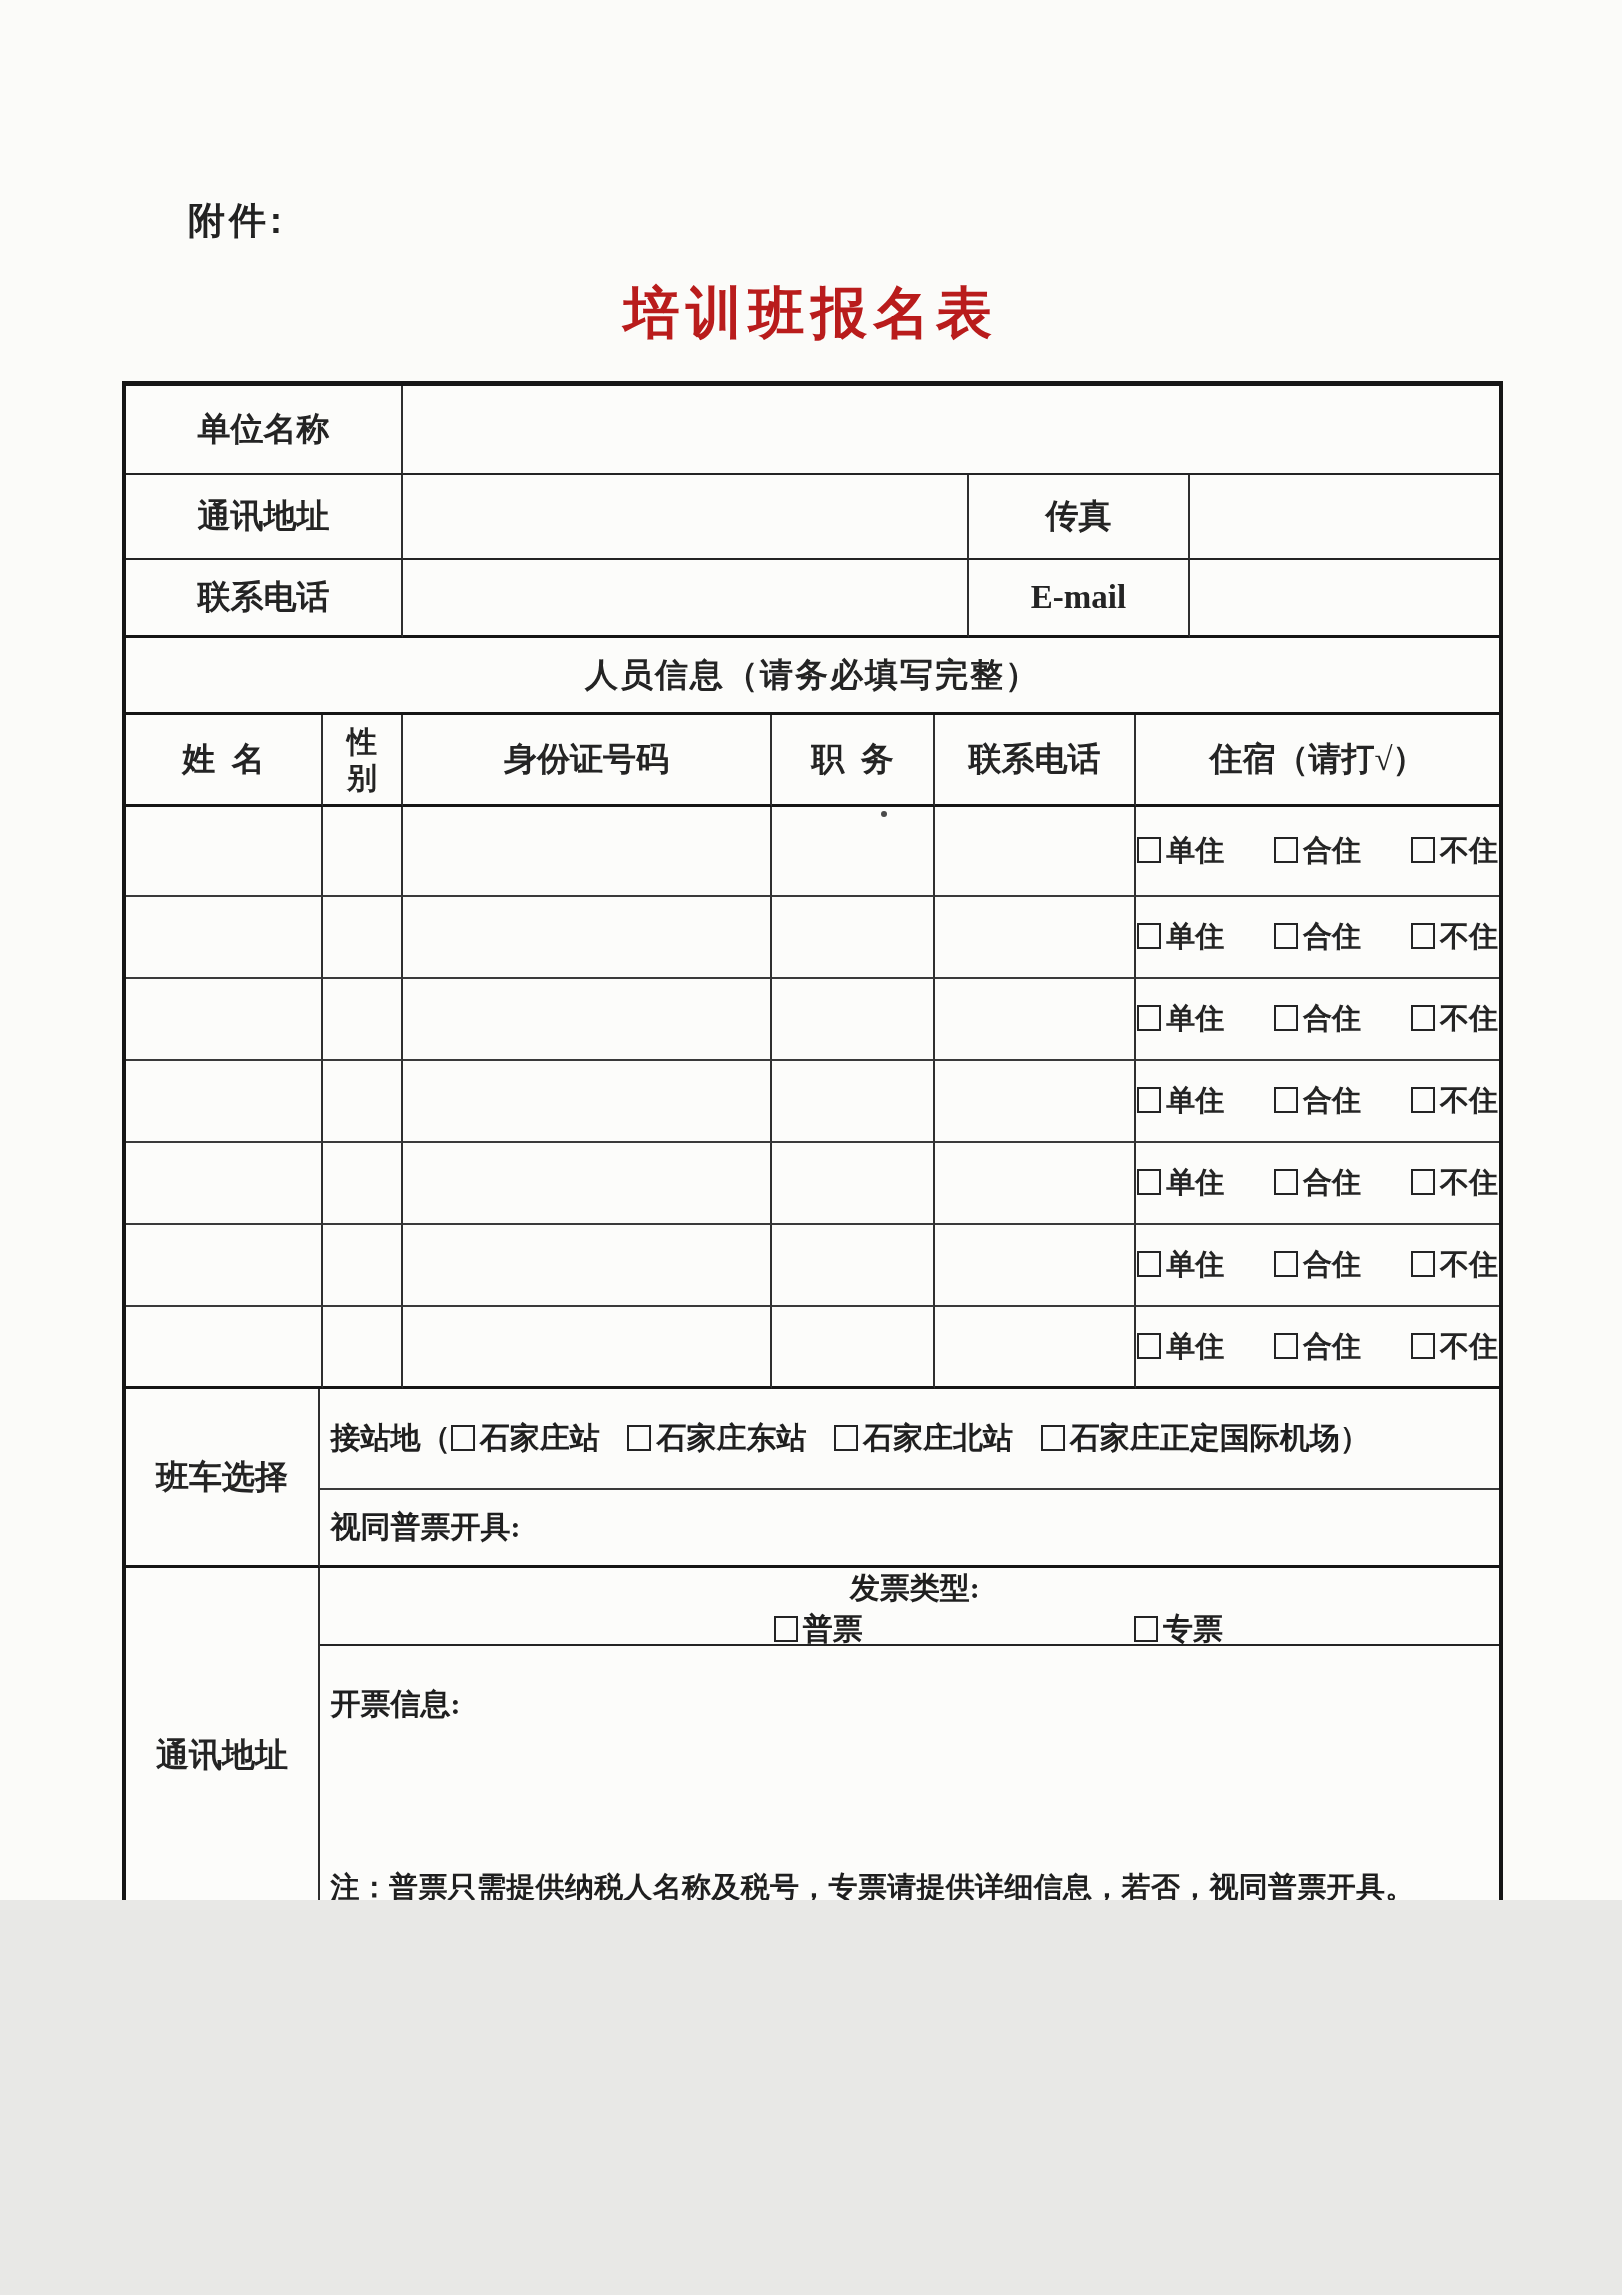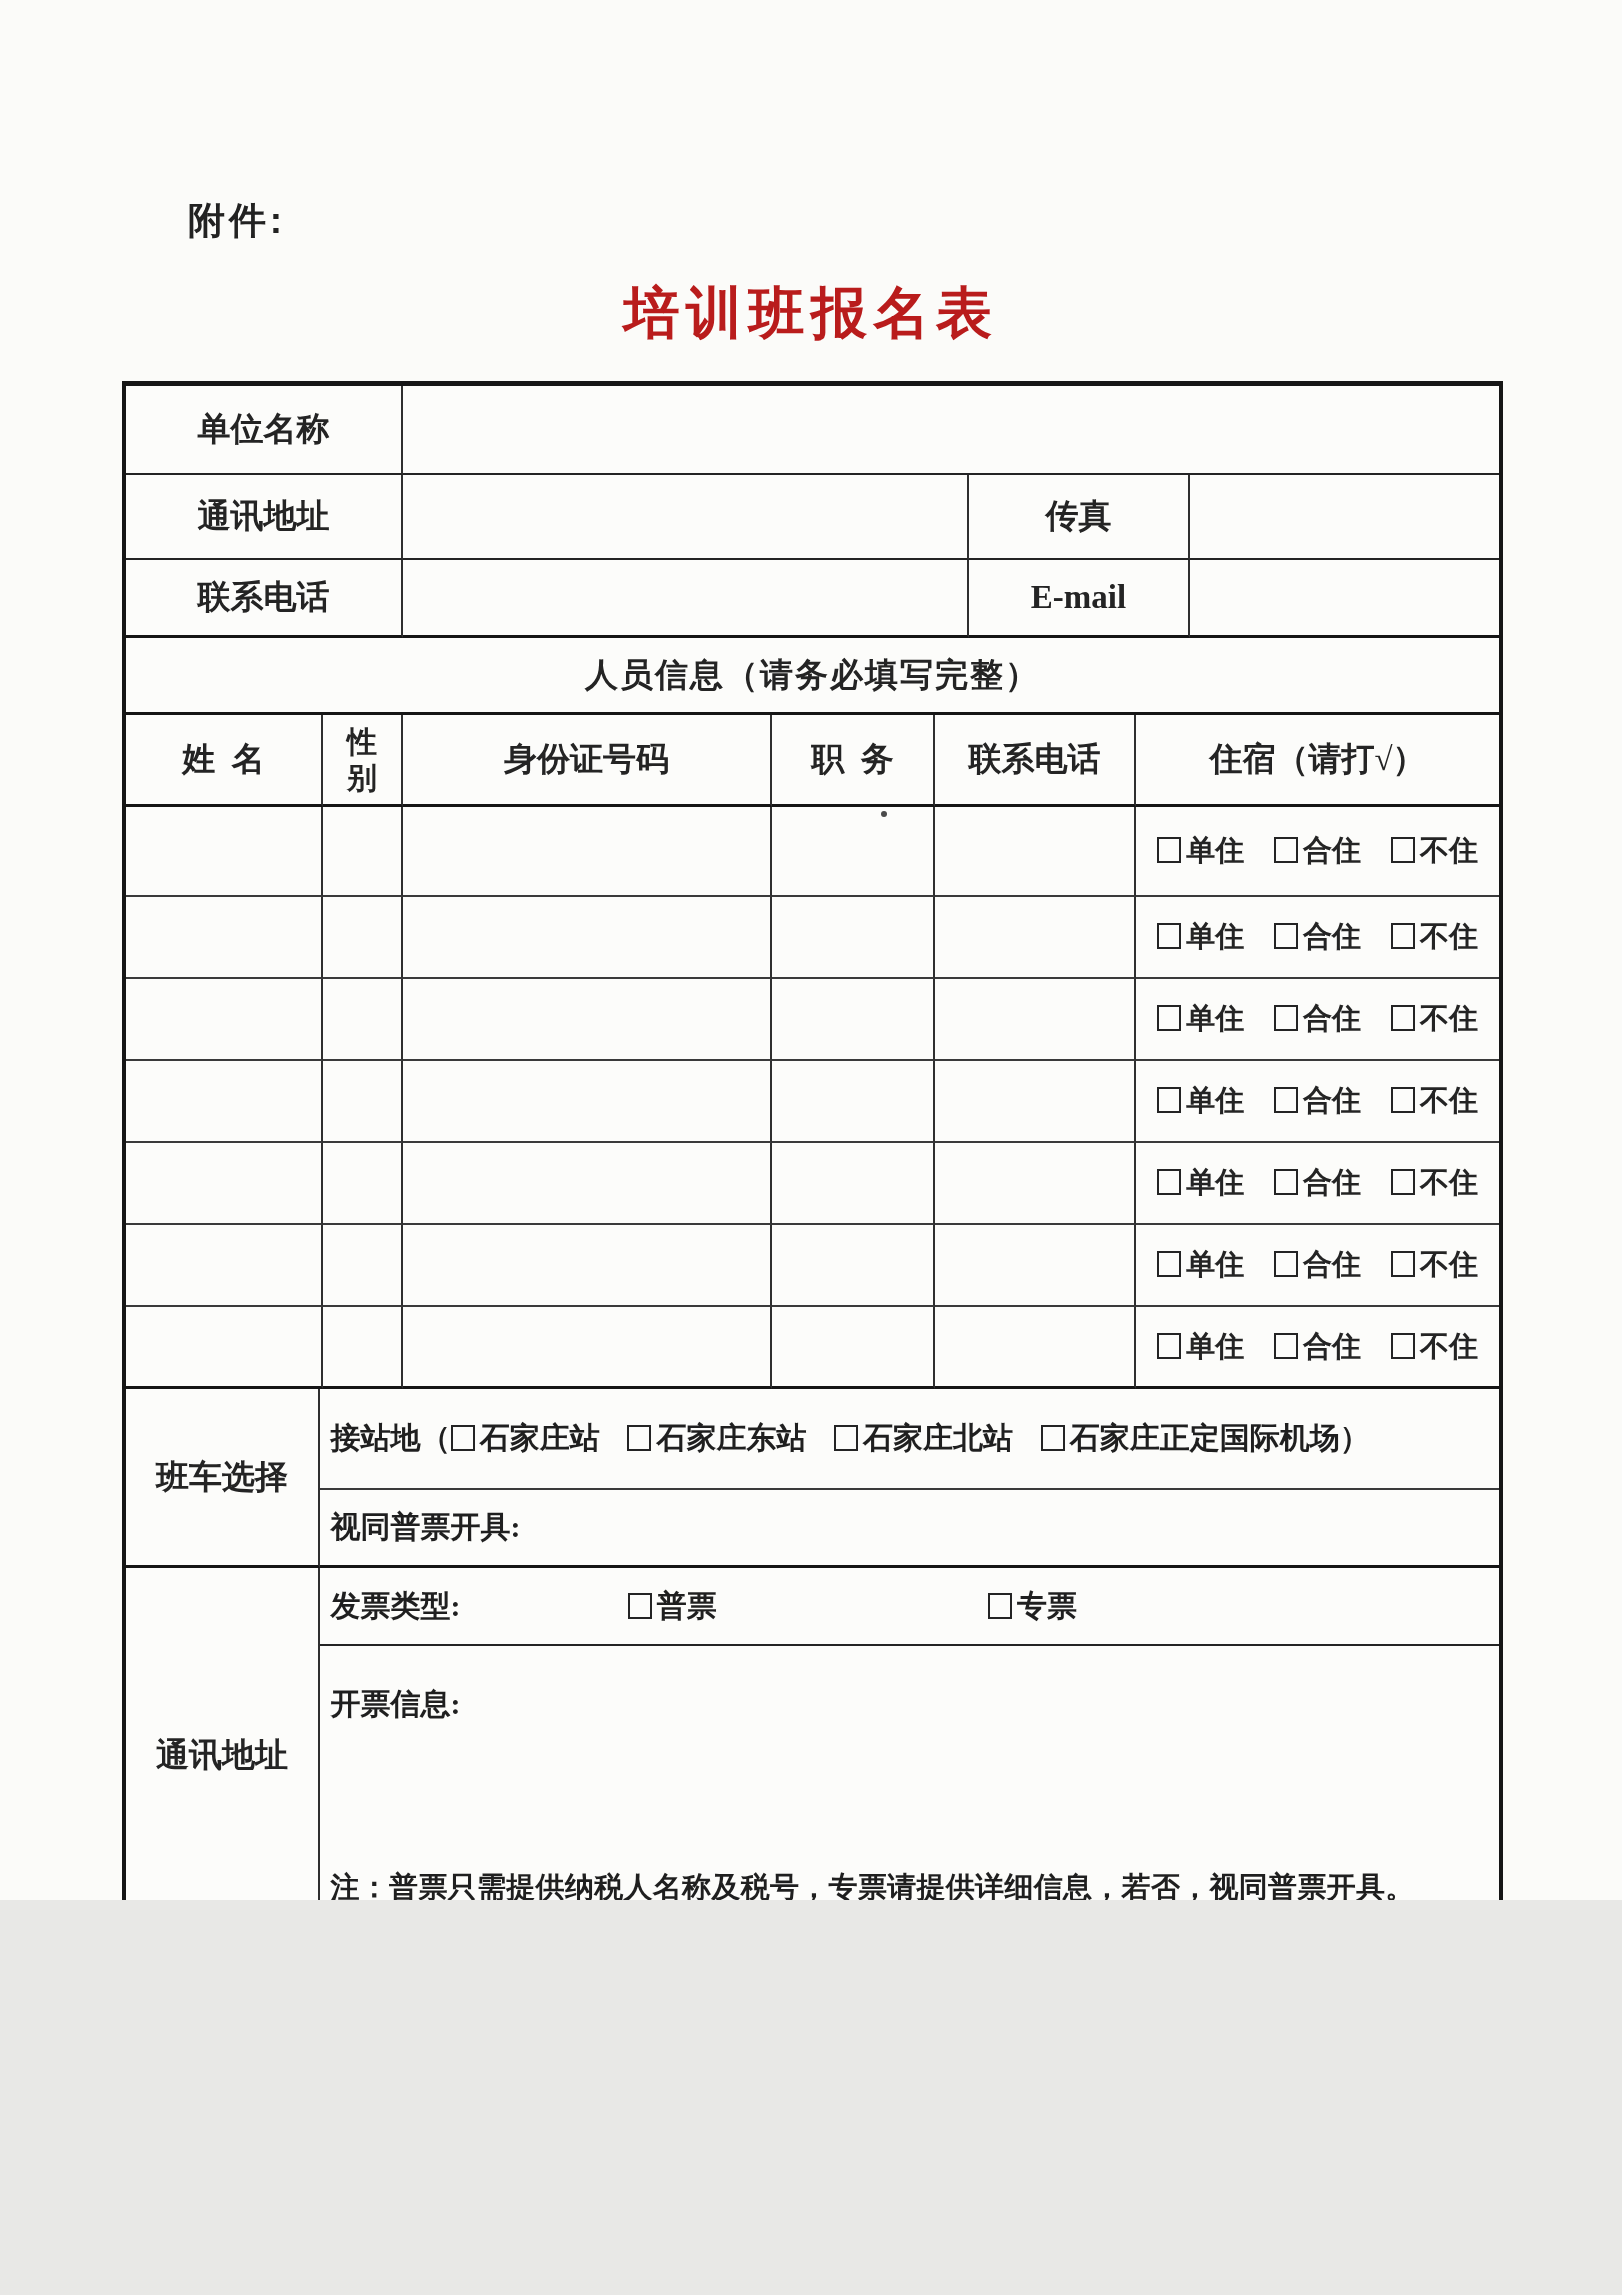--- a/index.html
+++ b/index.html
@@ -58,21 +58,21 @@
   }
   .gender{
     justify-content:center;text-align:center;
     font-size:30px;line-height:1.18;word-break:break-all;white-space:normal;
     padding:0 23.5px;
   }
   .person-row{height:82px;}
   .person-row.first{height:90px;}
   .lodging{
     display:flex;align-items:center;justify-content:space-between;
-    padding:0 21px;font-size:29px;font-weight:600;
+    padding:0 1px;font-size:29px;font-weight:600;
   }
   .cb{
     display:inline-block;width:24px;height:26px;
     border:2px solid #242424;box-sizing:border-box;
     margin-right:5.2px;vertical-align:-3.3px;background:transparent;
   }
   .opt{white-space:nowrap;}
   .content-cell{padding-left:10.5px;}
   .pickup{font-size:27.5px;}
   .pickup .opt{margin-right:27.5px;}
@@ -199,21 +199,21 @@
         </div>
         <div class="subrow content-cell bb5" style="height:78px;">
           <span>视同普票开具:</span>
         </div>
       </div>
     </div>
 
     <div class="row">
       <div class="cell lbl w296" style="border-bottom:none;">通讯地址</div>
       <div class="subcol">
-        <div class="subrow invtype content-cell bb4" style="height:78px;">
+        <div class="subrow invtype content-cell bb4" style="height:78px;flex-direction:column;">
           <span>发票类型:</span><span id="invoice-type-options"><span class="opt opt1"><span class="cb"></span>普票</span><span class="opt opt2"><span class="cb"></span>专票</span></span>
         </div>
         <div class="billing" style="height:296px;">
           <div class="billing-label">开票信息:</div>
           <div class="billing-note">注：普票只需提供纳税人名称及税号，专票请提供详细信息，若否，视同普票开具。</div>
         </div>
       </div>
     </div>
 
   </div>

